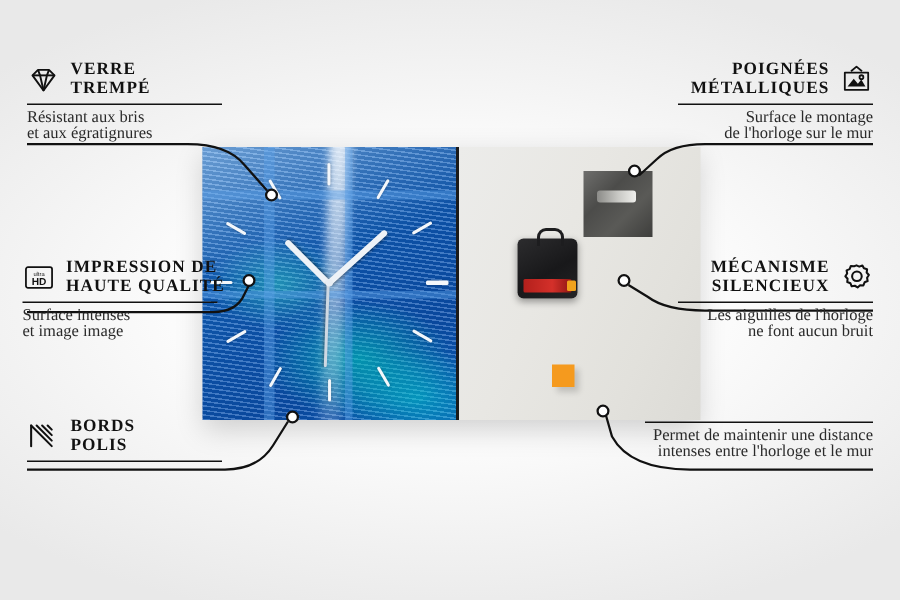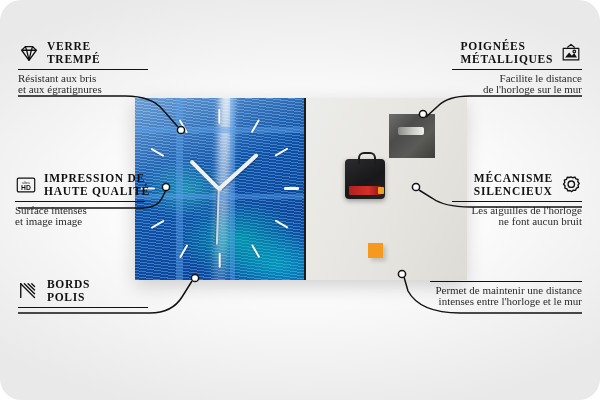--- a/index.html
+++ b/index.html
@@ -6,21 +6,20 @@
   body{
     width:600px;height:400px;overflow:hidden;
     font-family:"Liberation Serif",serif;
     background:#ffffff;
   }
   #stage{
     position:relative;width:600px;height:400px;
     background:
       radial-gradient(ellipse 70% 55% at 50% 50%, #ffffff 0%, #fbfbfb 45%, #f2f2f2 72%, #e9e9e9 100%);
     overflow:hidden;
-    border-radius:21px;
   }
 
   
   .product{
     position:absolute;left:135px;top:98px;width:330px;height:182px;
     box-shadow:0 6px 18px rgba(0,0,0,.18);
   }
   .face{
     position:absolute;left:0;top:0;width:169px;height:182px;
     background:
@@ -90,21 +89,21 @@
     line-height:13px;text-transform:uppercase;white-space:nowrap;
   }
   .rule{height:1.4px;background:#111;margin-top:3px;}
   .co-sub{
     font-size:11px;color:#2a2a2a;line-height:10.4px;margin-top:3px;white-space:nowrap;
   }
   .left .co-head{justify-content:flex-start;}
   .left .co-title{text-align:left;}
   .left .co-sub{text-align:left;}
   .right .co-head{justify-content:flex-end;}
-  .right .co-title{margin-left:38px;}
+  .right .co-title{text-align:right;margin-left:38px;}
   .right .co-sub{text-align:right;}
   .ico{width:22px;height:22px;flex:0 0 22px;display:block;}
   .ico svg{display:block;width:22px;height:22px;}
 
   #wires{position:absolute;left:0;top:0;width:600px;height:400px;pointer-events:none;}
 </style>
 </head>
 <body>
 
 <div id="stage">
@@ -241,21 +240,21 @@
         <svg viewBox="0 0 24 24" fill="none" stroke="#111" stroke-width="1.3" stroke-linejoin="round">
           <path d="M8 6 L12 2.6 L16 6"></path>
           <rect x="3.5" y="7" width="17" height="12.5"></rect>
           <path d="M5.5 17 L10 11.5 L13 15 L15.5 12 L18.5 17 Z" fill="#111" stroke="none"></path>
           <circle cx="15.6" cy="10.3" r="1.4"></circle>
         </svg>
       </span>
     </div>
     <div class="rule" style="width:130px;"></div>
     <div class="co-sub">
-      <span>Facilite le distance</span><br>
+      <span>Surface le montage</span><br>
       <span>de l'horloge sur le mur</span>
     </div>
   </div>
 
   <div class="callout right" style="left:452px;top:172px;width:130px;">
     <div class="co-head">
       <span class="co-title">
         <span>MÉCANISME</span><br>
         <span>SILENCIEUX</span>
       </span>

